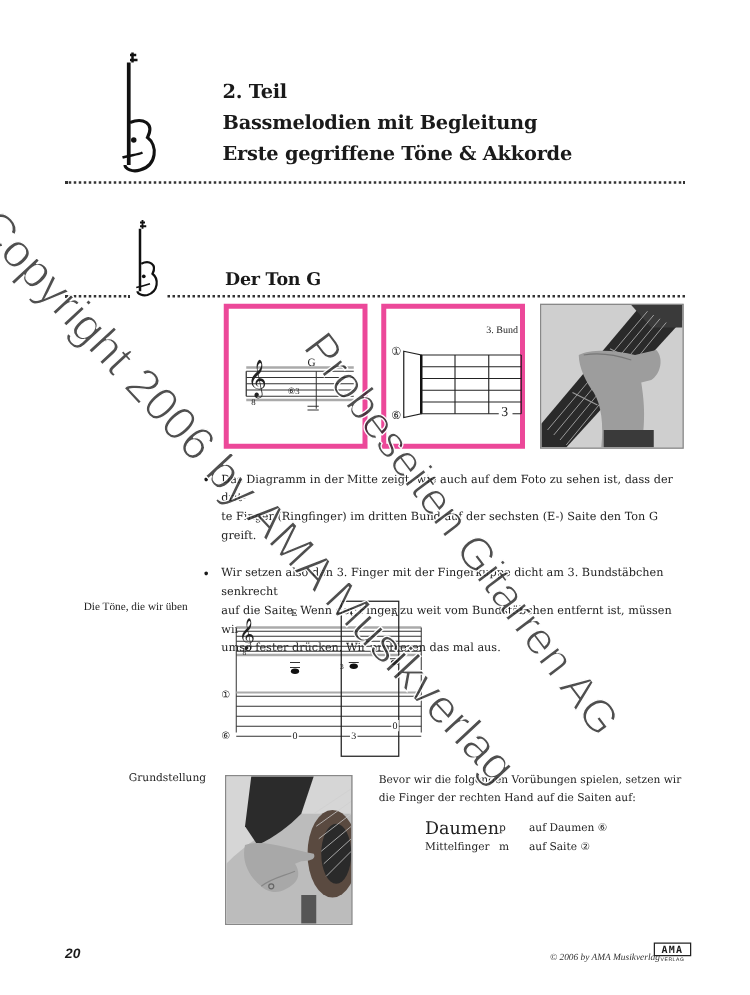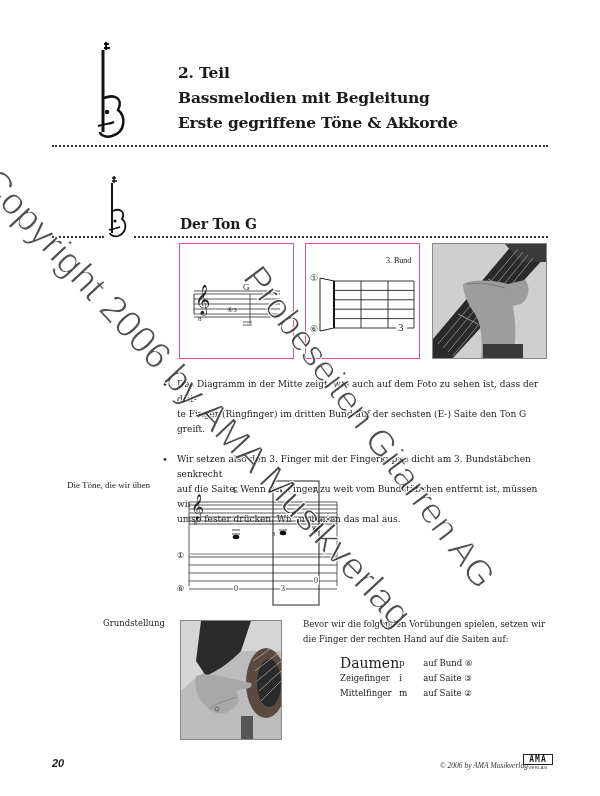--- a/index.html
+++ b/index.html
@@ -3,21 +3,21 @@
 <meta charset="utf-8">
 <style>
   html, body { margin:0; padding:0; }
   body { width:600px; height:796px; background:#ffffff; position:relative; overflow:hidden;
          font-family:"DejaVu Serif", serif; color:#1a1a1a; }
   .abs { position:absolute; }
   .title { left:178px; font-family:"DejaVu Serif", serif; font-weight:bold; font-size:15.5px; letter-spacing:-0.2px; color:#1a1a1a; white-space:nowrap; }
   .dots { height:0; border-top:2px dotted #333; }
   .body-text { font-family:"DejaVu Serif", serif; font-size:9px; line-height:15px; color:#222; }
   .small-serif { font-family:"Liberation Serif", serif; font-size:9px; color:#222; }
-  .box { border:1px solid #ec4899; background:#fff; box-sizing:border-box; }
+  .box { border:4px solid #ec4899; background:#fff; box-sizing:border-box; }
   .photo { border:1px solid #888; box-sizing:border-box; overflow:hidden; }
   .watermark { font-family:"Liberation Sans", sans-serif; color:rgba(40,40,40,0.82); -webkit-text-stroke:1px #fff; font-size:36px; white-space:nowrap; transform-origin:left top; letter-spacing:0px; }
   .finger-table td { padding:0 0 0 0; font-family:"DejaVu Serif", serif; font-size:9px; line-height:15px; color:#222; }
   .footer-page { font-family:"Liberation Sans", sans-serif; font-weight:bold; font-style:italic; font-size:11px; }
   .footer-copy { font-family:"Liberation Serif", serif; font-style:italic; font-size:7.5px; color:#333;padding-left:20px; }
 </style>
 </head>
 <body>
 
 <div class="abs" style="left:92px;top:40px;width:40px;height:100px;">
@@ -202,26 +202,21 @@
 </div>
 
 <div class="abs body-text" style="left:303px;top:617px;font-size:8.5px;">Bevor wir die folgenden Vorübungen spielen, setzen wir</div>
 <div class="abs body-text" style="left:303px;top:632px;font-size:8.5px;">die Finger der rechten Hand auf die Saiten auf:</div>
 
 <table class="abs finger-table" style="left:340px;top:656px;border-collapse:collapse;">
   <tbody>
       <tr>
     <td style="width:58px;font-size:14px;">Daumen</td>
     <td style="width:24px;font-size:8.5px;">p</td>
-    <td style="font-size:8.5px;">auf Bund ⑥</td>
-  </tr>
-  <tr>
-    <td style="font-size:8.5px;">Zeigefinger</td>
-    <td style="font-size:8.5px;">i</td>
-    <td style="font-size:8.5px;">auf Saite ③</td>
+    <td style="font-size:8.5px;">auf Daumen ⑥</td>
   </tr>
   <tr>
     <td style="font-size:8.5px;">Mittelfinger</td>
     <td style="font-size:8.5px;">m</td>
     <td style="font-size:8.5px;">auf Saite ②</td>
   </tr>
 </tbody>
   </table>
 
 <div class="abs footer-page" style="left:52px;top:757px;">20</div>

